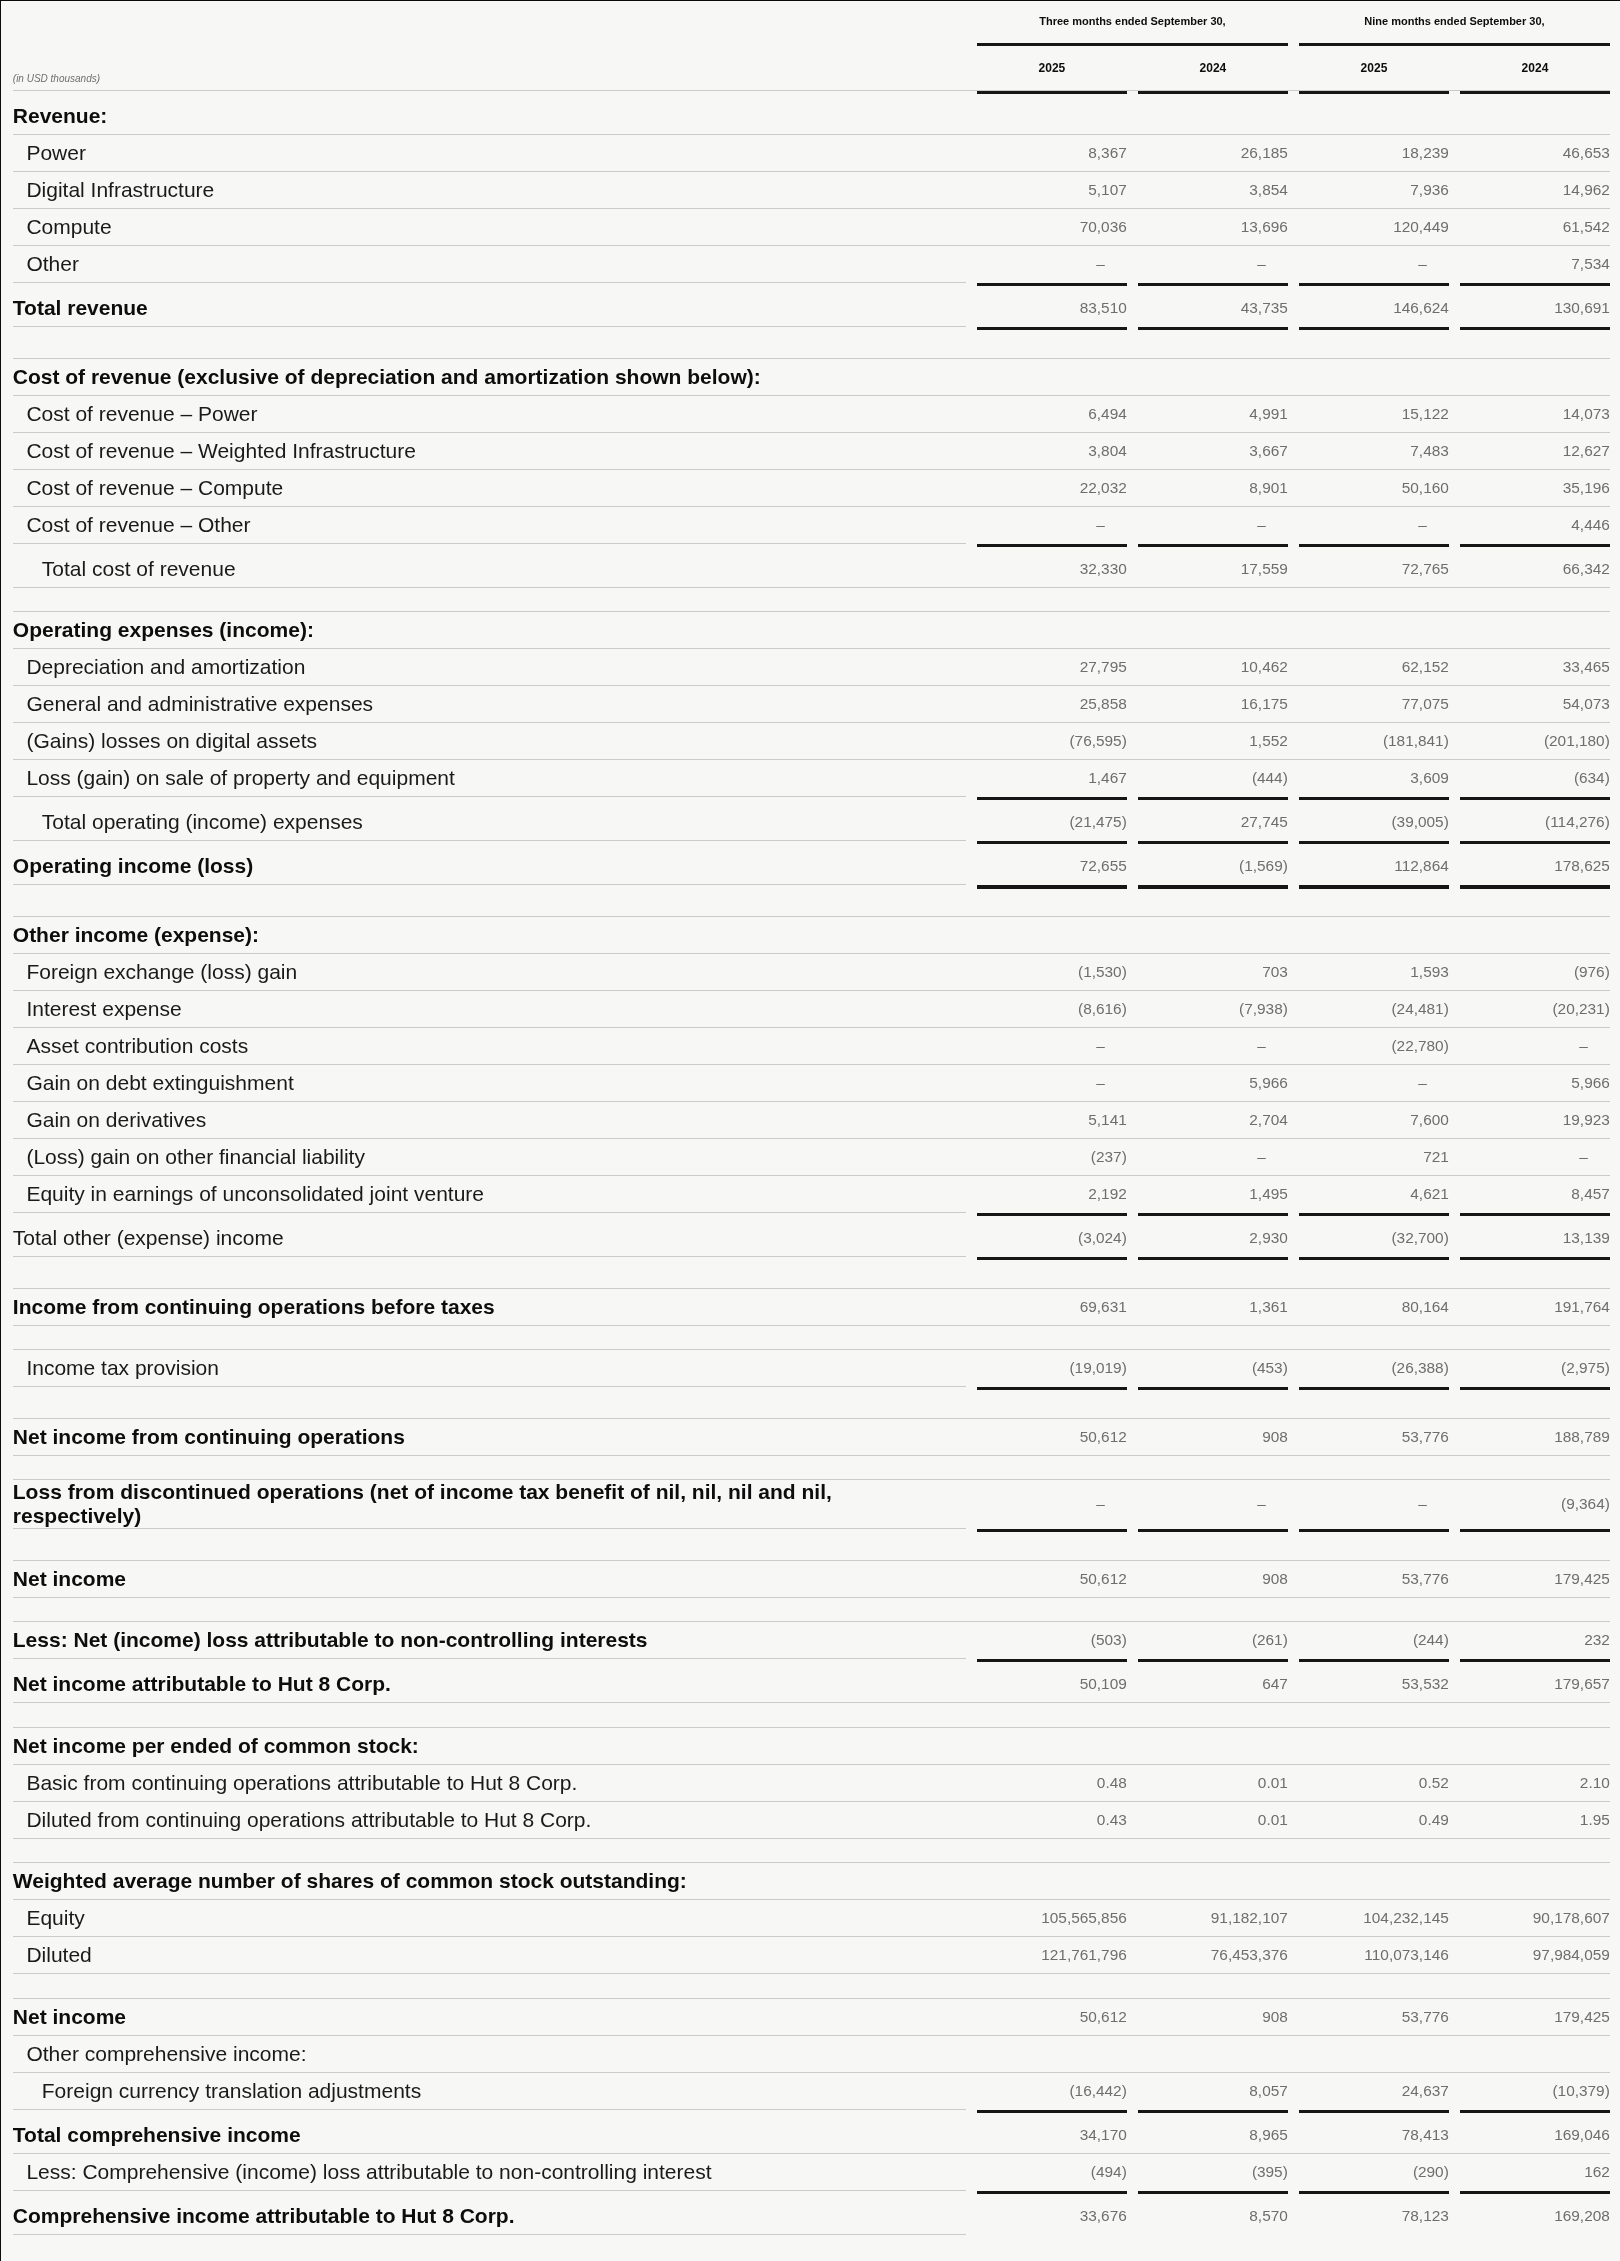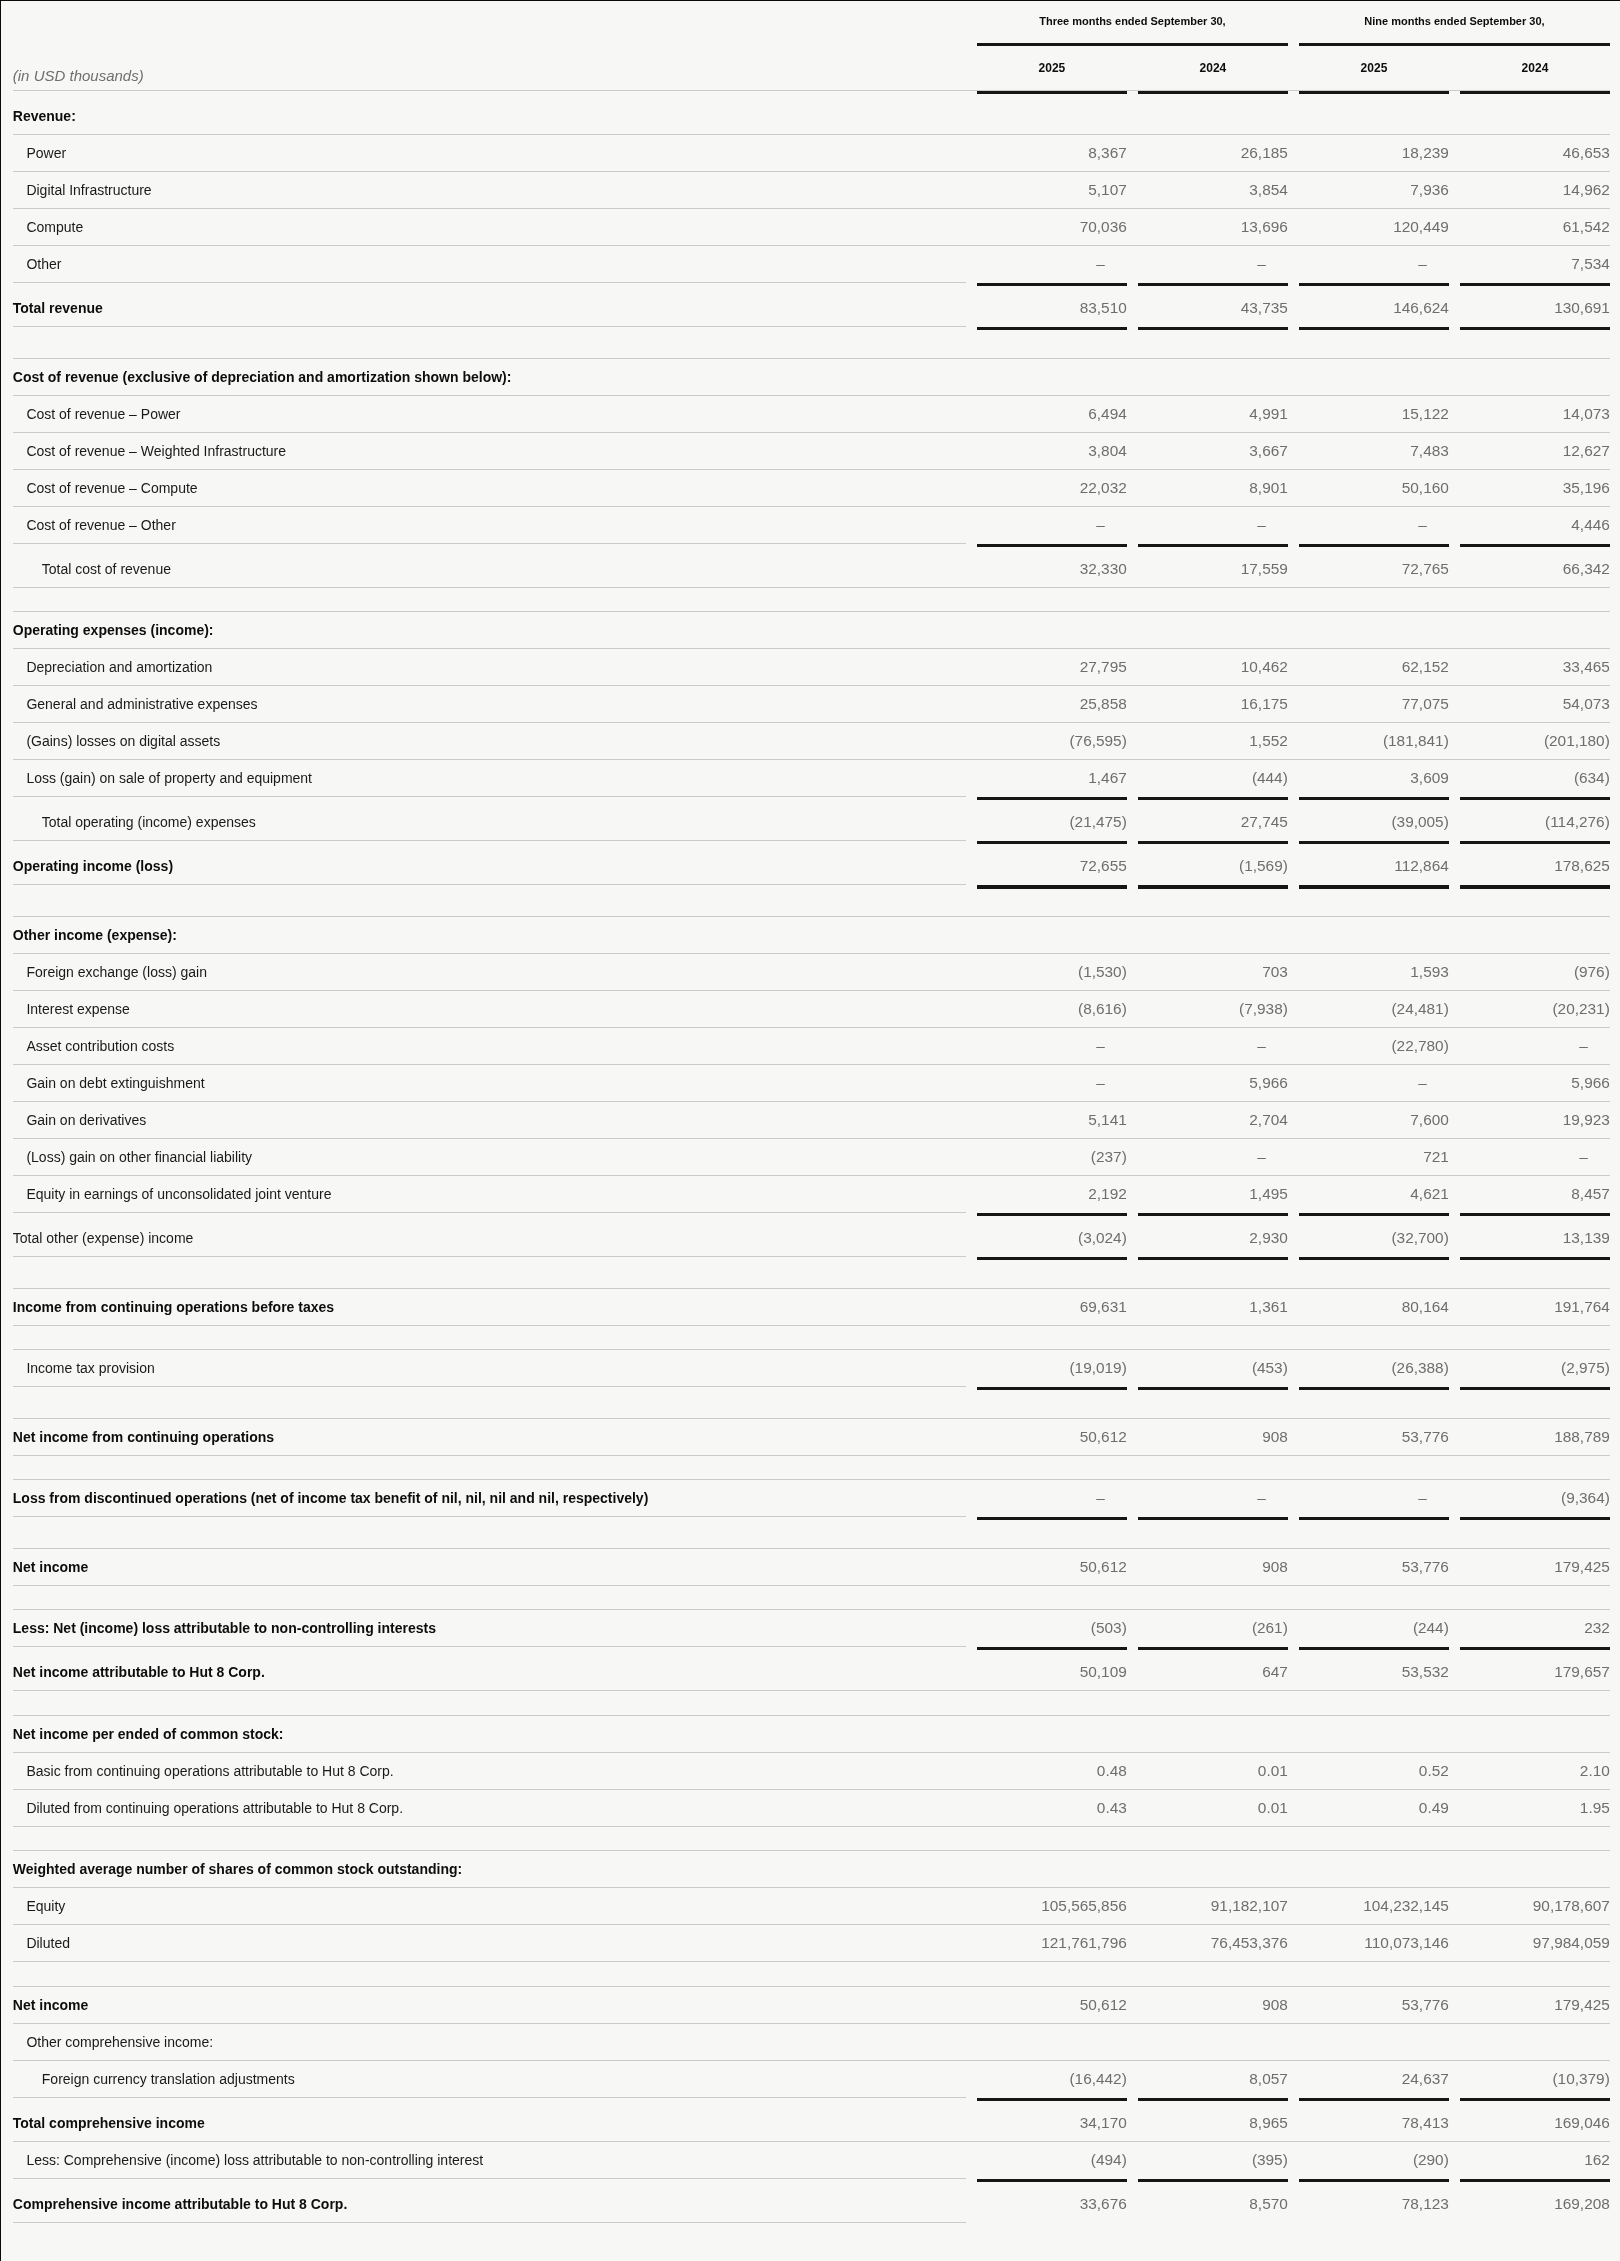--- a/index.html
+++ b/index.html
@@ -21,25 +21,25 @@
   td{margin:0;padding:0;vertical-align:middle;box-sizing:border-box;}
 
   
   tr.h-groups td{padding-top:11.8px;}
   .grp{text-align:center;}
   .grp-text{display:block;padding-left:11.3px;font-weight:700;font-size:11px;color:var(--bold);}
   .grp-rule{height:2.7px;background:var(--bar);margin-left:11.3px;margin-top:15.4px;}
   tr.h-years td{height:45px;border-bottom:0.9px solid var(--line);}
   td.yr{padding-left:11.3px;text-align:center;font-weight:700;font-size:12px;color:var(--bold);}
   td.h-note{vertical-align:bottom;}
-  .note{display:block;padding-bottom:5.4px;font-style:italic;font-size:15px;color:var(--note);}
+  .note{display:block;padding-bottom:5.4px;font-style:italic;font-size:10px;color:var(--note);}
 
   
   tr.data td{height:37px;border-bottom:0.9px solid var(--line);}
-  tr.data td.lbl{padding-right:13.6px;font-size:14px;color:var(--label);}
+  tr.data td.lbl{padding-right:13.6px;font-size:21px;color:var(--label);}
   tr.data td.num{padding-left:11.3px;text-align:right;font-size:15.4px;color:var(--num);}
   tr.data.has-bars td.num{border-bottom-color:transparent;}
   tr.section td.lbl, tr.total td.lbl{font-weight:700;color:var(--bold);}
   tr.item td.lbl{padding-left:13.6px;}
   tr.item2 td.lbl{padding-left:29px;}
   td.num.dash{padding-right:22px;}
 
   
   tr.rules td{height:7.2px;vertical-align:top;}
   .bar{height:3.2px;background:var(--bar);margin-left:11.3px;}

